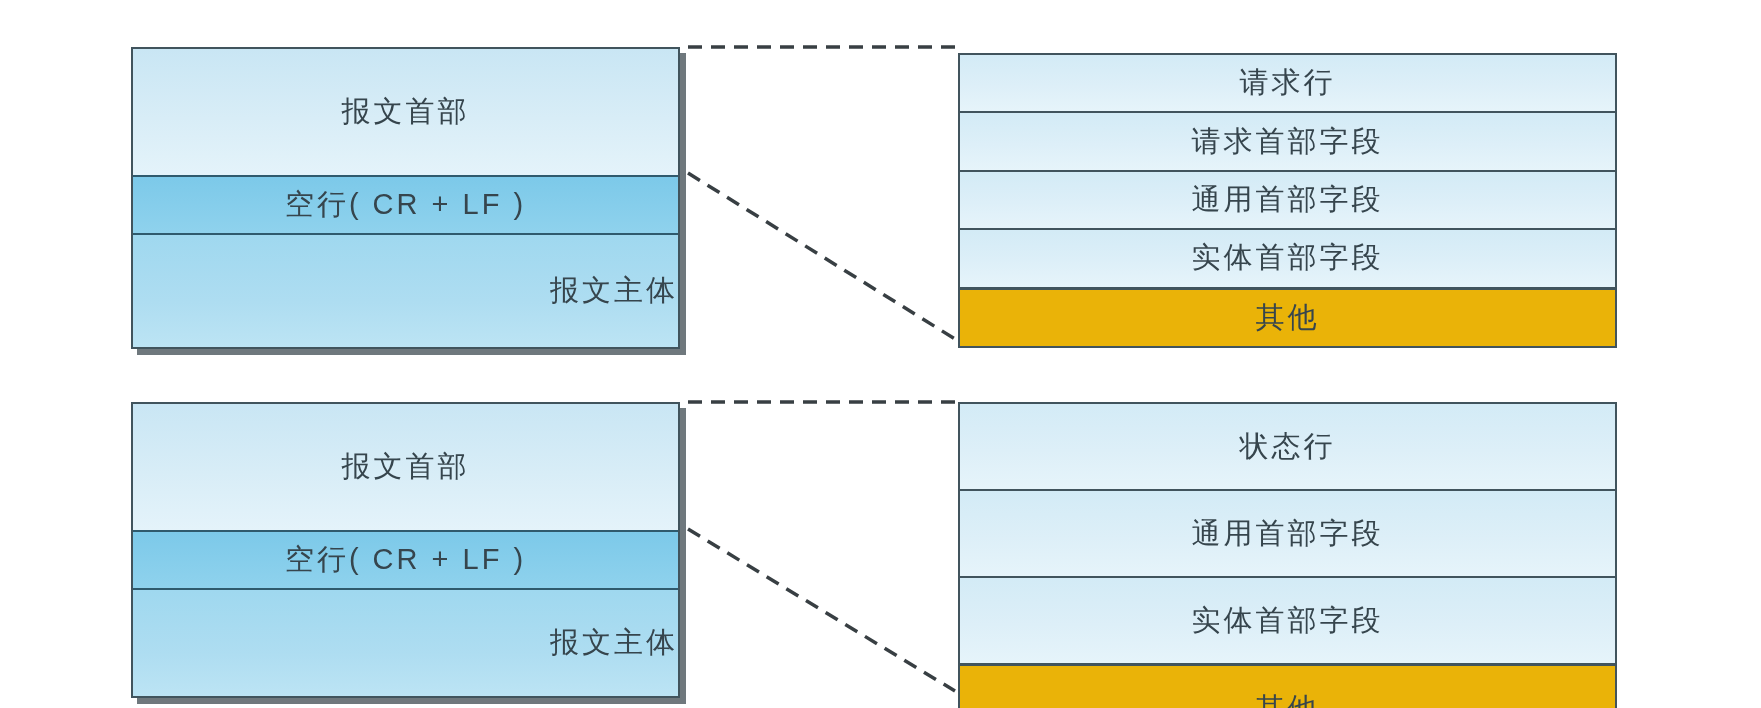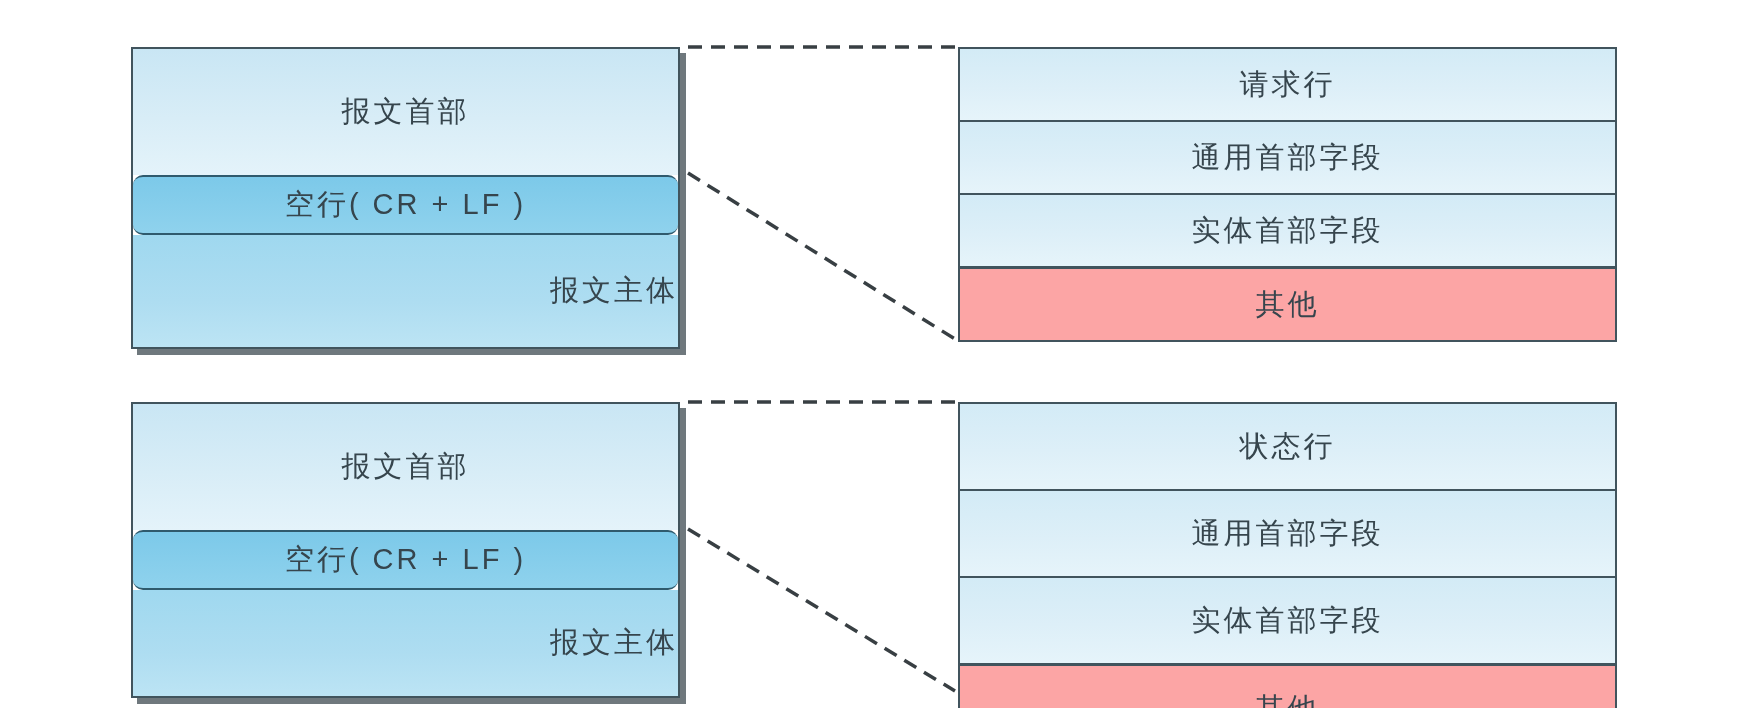--- a/index.html
+++ b/index.html
@@ -40,53 +40,52 @@
     height: 126px;
     flex: none;
     background: linear-gradient(180deg, #c9e6f4 0%, #d8edf7 55%, #e4f3fa 100%);
   }
   .sec-blank {
     height: 56px;
     flex: none;
     border-top: 2px solid #2f5a6d;
     border-bottom: 2px solid #2f5a6d;
     background: linear-gradient(180deg, #7cc9e9 0%, #8fd2ed 100%);
-    border-radius: 10px;
   }
   .sec-body {
     flex: 1;
     background: linear-gradient(180deg, #9fd8ef 0%, #aeddf1 60%, #bce4f4 100%);
     justify-content: flex-end;
   }
   
   .detail-box {
     position: absolute;
     left: 958px;
     width: 659px;
     box-sizing: border-box;
     border: 2px solid #41545d;
     display: flex;
     flex-direction: column;
   }
-  .detail-box.top { top: 47px;  height: 295px; }
+  .detail-box.top { top: 53px;  height: 295px; }
   .detail-box.bottom { top: 402px; height: 351px; }
   .row {
     flex: 1;
     display: flex;
     align-items: center;
     justify-content: center;
     color: #36454d;
     font-size: 29px;
     letter-spacing: 3px;
     background: linear-gradient(180deg, #d3ebf6 0%, #ddeff8 55%, #e6f4fa 100%);
     border-top: 2px solid #41545d;
   }
   .row:first-child { border-top: none; }
   .row.other {
-    background: #fca5a5;
+    background: #eab308;
     border-top: 3px solid #41545d;
   }
   
   .connectors {
     position: absolute;
     left: 0;
     top: 0;
     width: 1761px;
     height: 708px;
     pointer-events: none;
@@ -110,20 +109,23 @@
       <span>空行( CR + LF )</span>
     </div>
     <div class="sec sec-body">
       <span>报文主体</span>
     </div>
   </div>
 
   <div class="detail-box top">
     <div class="row">
       <span>请求行</span>
+    </div>
+    <div class="row">
+      <span>请求首部字段</span>
     </div>
     <div class="row">
       <span>通用首部字段</span>
     </div>
     <div class="row">
       <span>实体首部字段</span>
     </div>
     <div class="row other">
       <span>其他</span>
     </div>

